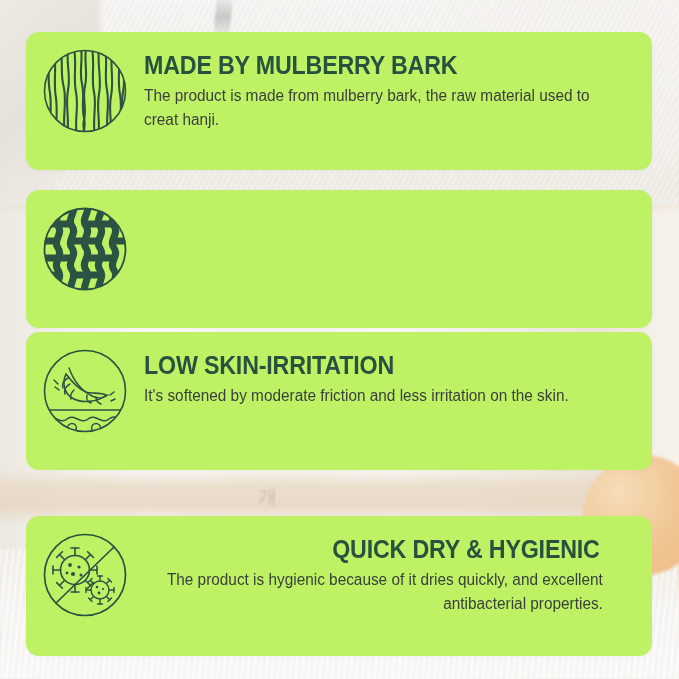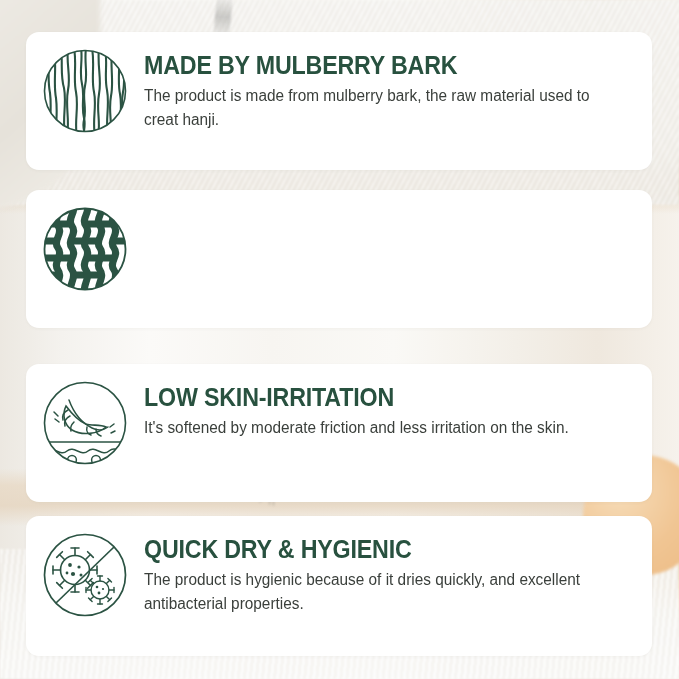--- a/index.html
+++ b/index.html
@@ -115,31 +115,31 @@
 
   
   .cards {
     position: absolute;
     inset: 0;
   }
   .card {
     position: absolute;
     left: 26px;
     width: 626px;
-    background: #ffffff;
+    background: #bef264;
     border-radius: 13px;
     box-sizing: border-box;
     display: flex;
     align-items: flex-start;
     box-shadow: 0 1px 3px rgba(120,115,100,0.06);
   }
   .card-1 { top: 32px;  height: 138px; }
   .card-2 { top: 190px; height: 138px; }
-  .card-3 { top: 364px; height: 138px; }
-  .card-4 { top: 516px; height: 140px; }
+  .card-3 { top: 332px; height: 138px; }
+  .card-4 { top: 516px; height: 140px; text-align: right; }
 
   .icon-wrap {
     flex: 0 0 auto;
     width: 118px;
     display: flex;
     align-items: center;
     justify-content: center;
     padding-top: 16px;
   }
   .icon-wrap svg { display: block; }

